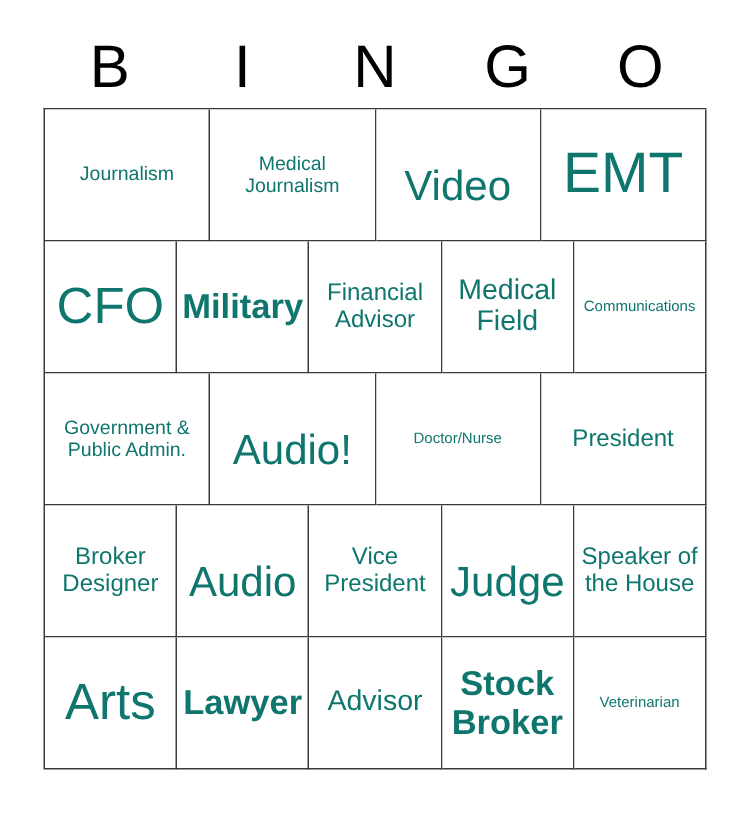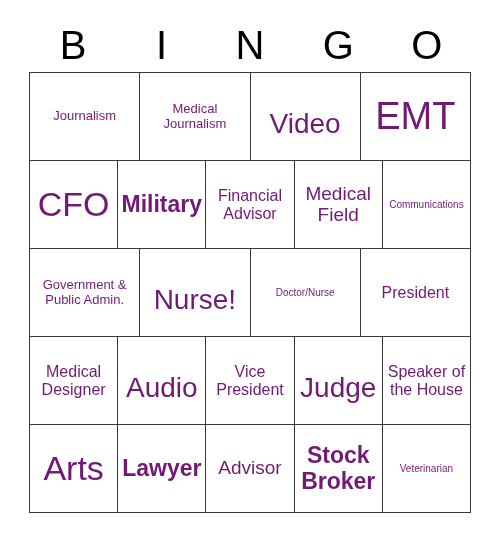--- a/index.html
+++ b/index.html
@@ -79,21 +79,21 @@
     justify-content: center;
     text-align: center;
     padding: 2px 3px;
     background: #ffffff;
     overflow: hidden;
   }
   .cell-text {
     display: block;
     width: 100%;
     line-height: 1.1;
-    color: #701a75;
+    color: #0f766e;
     word-wrap: break-word;
     overflow-wrap: break-word;
     hyphens: none;
   }
 
   
   .fs-xs  { font-size: 10px; }
   .fs-s   { font-size: 13px; }
   .fs-m   { font-size: 16px; }
   .fs-l   { font-size: 19px; }
@@ -148,33 +148,33 @@
       <div class="cell">
           <span class="cell-text fs-xs">Communications</span>
         </div>
     </div>
 
     <div class="grid-row">
       <div class="cell">
           <span class="cell-text fs-s">Government &amp; Public Admin.</span>
         </div>
       <div class="cell">
-          <span class="cell-text fs-xxl">Nurse!</span>
+          <span class="cell-text fs-xxl">Audio!</span>
         </div>
       <div class="cell">
           <span class="cell-text fs-xs">Doctor/Nurse</span>
         </div>
       <div class="cell">
           <span class="cell-text fs-m">President</span>
         </div>
     </div>
 
     <div class="grid-row">
       <div class="cell">
-          <span class="cell-text fs-m">Medical Designer</span>
+          <span class="cell-text fs-m">Broker Designer</span>
         </div>
       <div class="cell">
           <span class="cell-text fs-xxl">Audio</span>
         </div>
       <div class="cell">
           <span class="cell-text fs-m">Vice President</span>
         </div>
       <div class="cell">
           <span class="cell-text fs-xxl">Judge</span>
         </div>

